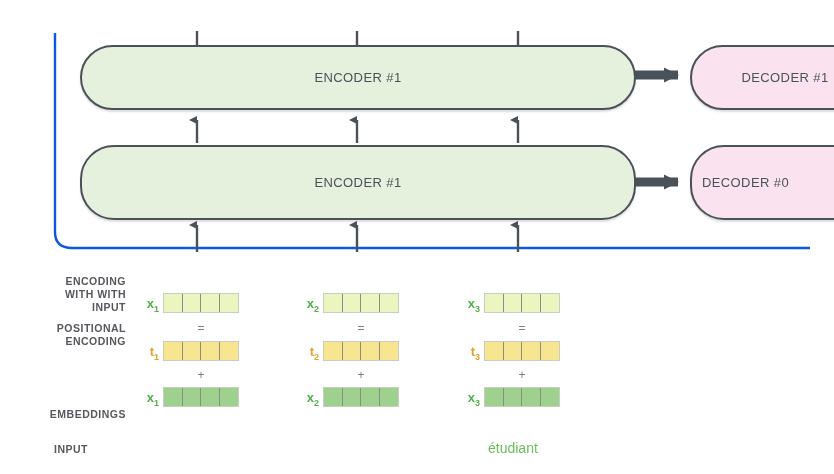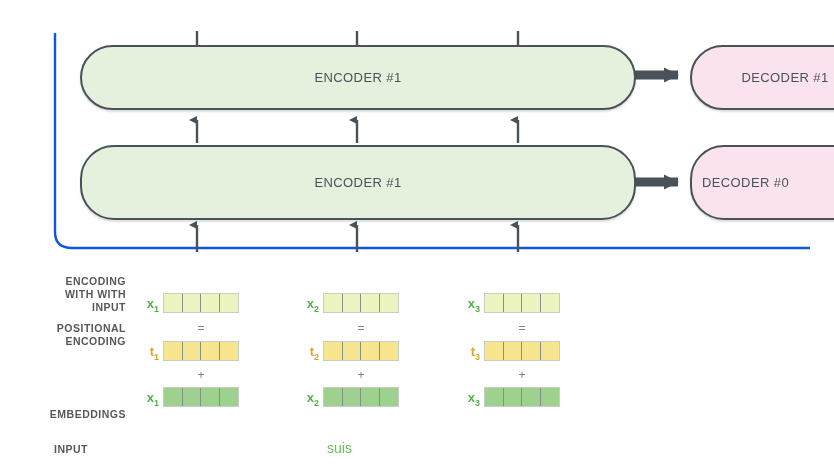--- a/index.html
+++ b/index.html
@@ -277,15 +277,15 @@
     <span>x</span><sub>3</sub>
   </div>
   <div class="vec" style="left:484px; top:387px;">
     <div class="cell" style="background:#9ed18e"></div>
       <div class="cell" style="background:#9ed18e"></div>
       <div class="cell" style="background:#9ed18e"></div>
       <div class="cell" style="background:#9ed18e"></div>
   </div>
 
   <div class="input-label">INPUT</div>
-  <div class="word" style="left:327px;">suis</div>
+  <div class="word" style="left:488px;">étudiant</div>
 
 </div>
 
 </body></html>

